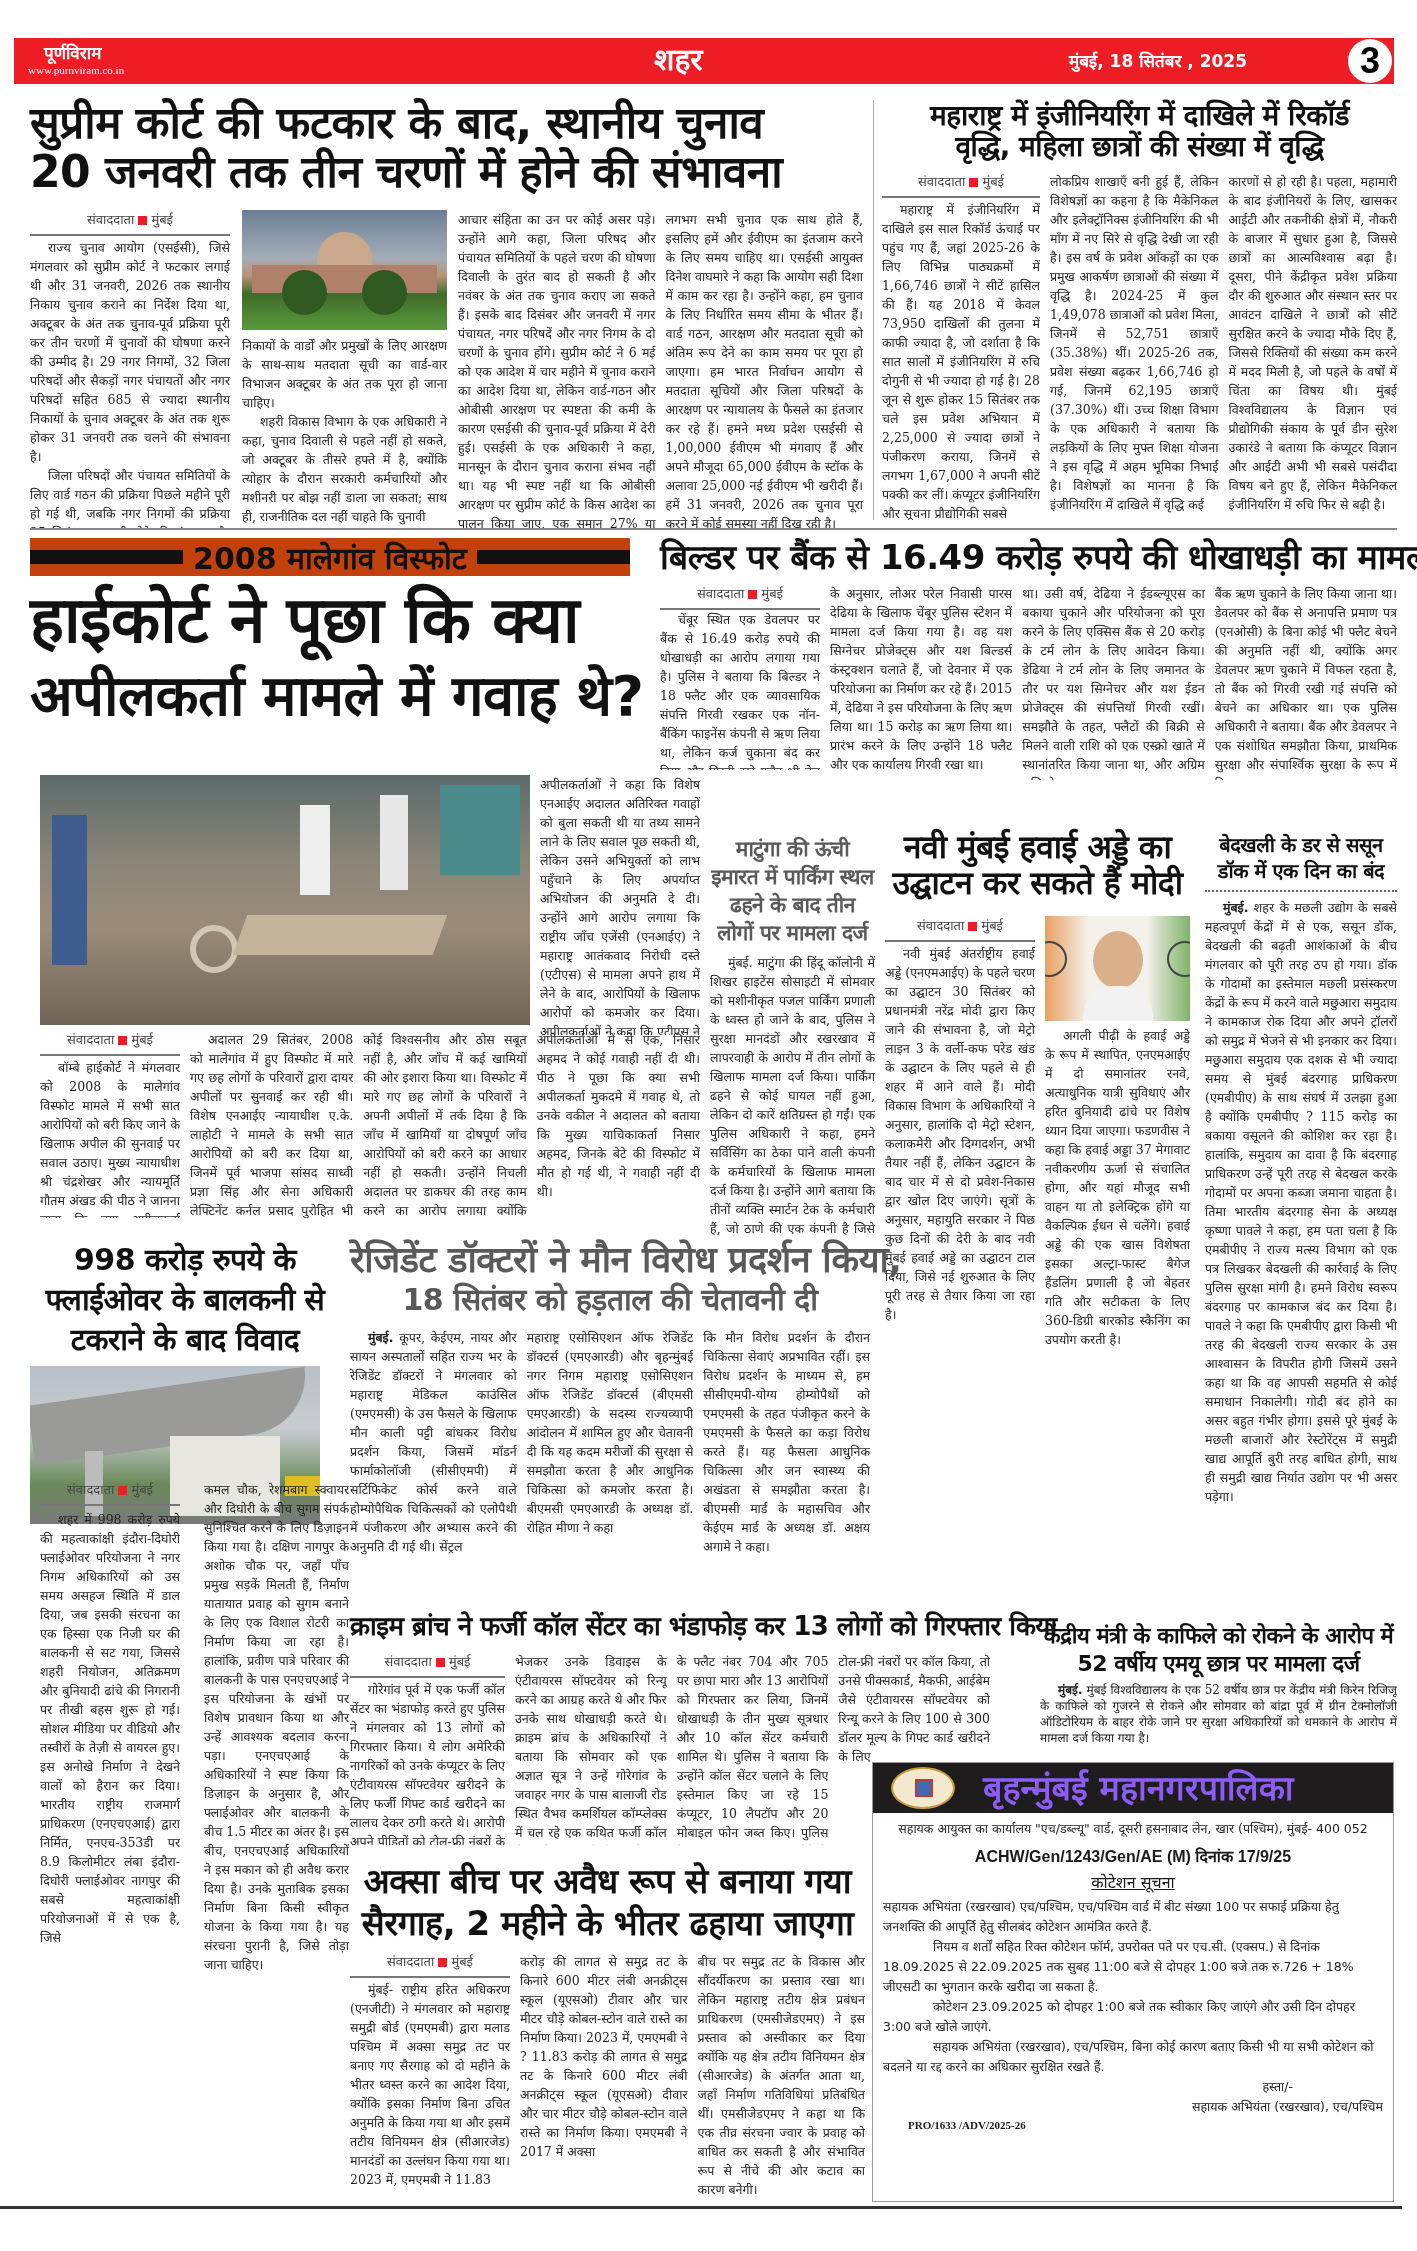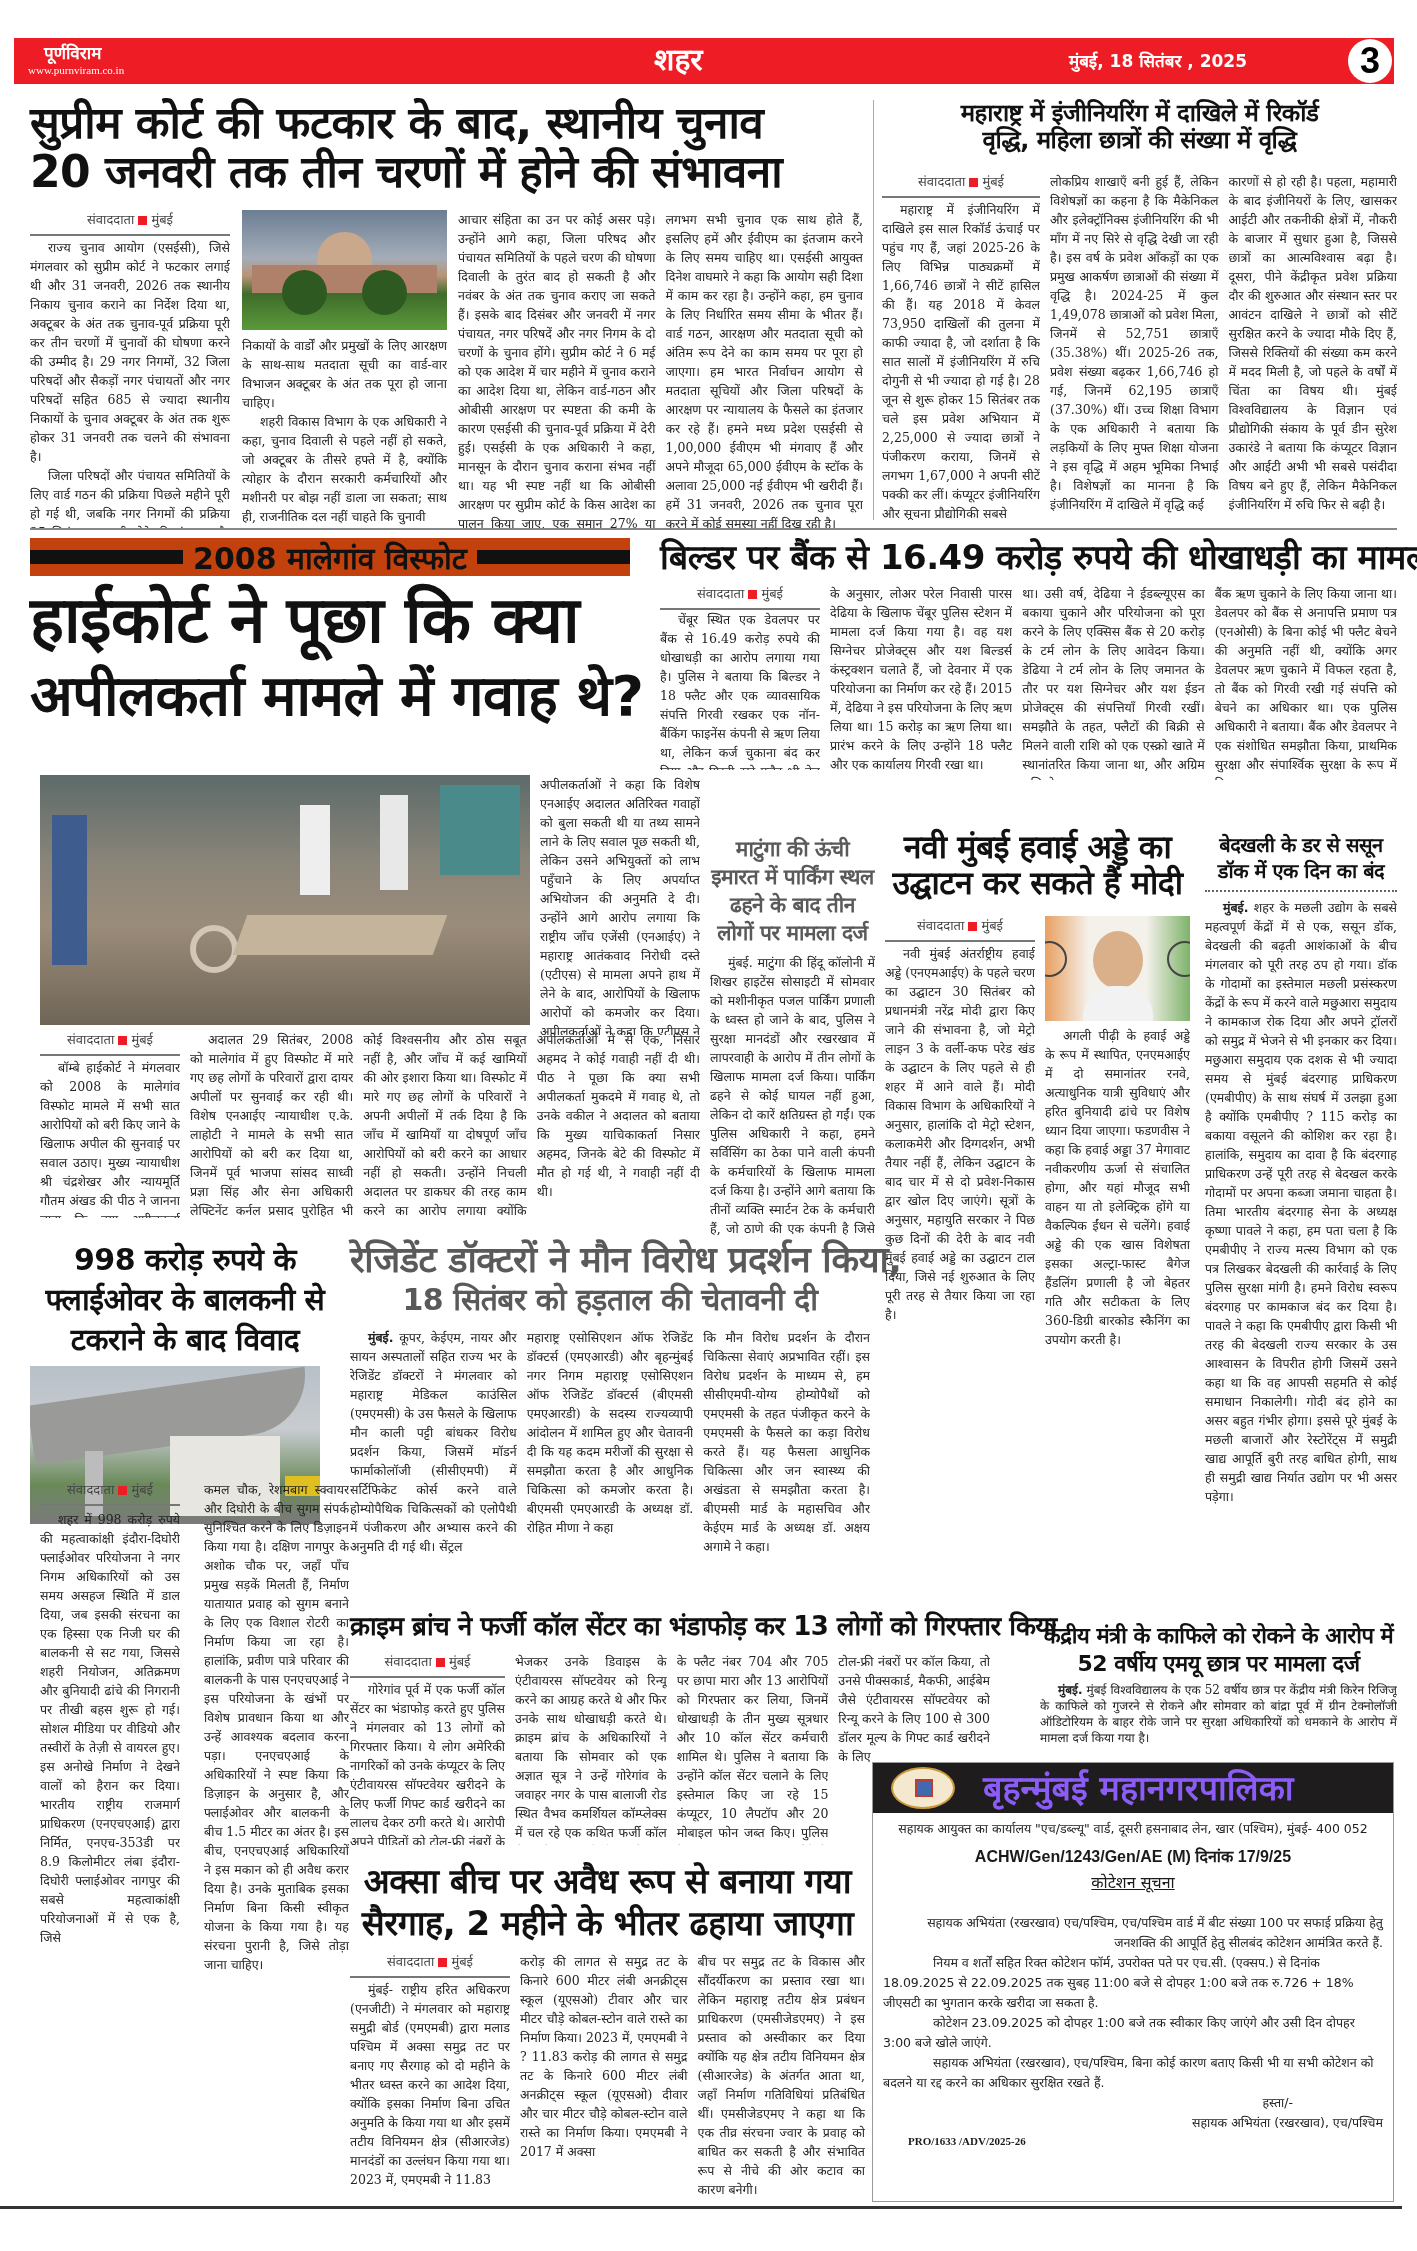--- a/index.html
+++ b/index.html
@@ -9,21 +9,21 @@
   .masthead { left: 14px; top: 38px; width: 1380px; height: 46px; background: #ee1c25; color: #fff; }
   .mh-brand { position: absolute; left: 30px; top: 3px; font-size: 17px; font-weight: bold; }
   .mh-url { position: absolute; left: 14px; top: 26px; font-size: 11px; font-family: "Liberation Serif", serif; }
   .mh-section { position: absolute; left: 640px; top: 3px; font-size: 30px; font-weight: bold; line-height: 38px; }
   .mh-date { position: absolute; left: 1055px; top: 11px; font-size: 17px; font-weight: bold; }
   .mh-page { position: absolute; right: 2px; top: 1px; width: 44px; height: 44px; border-radius: 50%; background: #fff; color: #000; font-size: 36px; font-weight: bold; text-align: center; line-height: 44px; font-family: "Liberation Sans", sans-serif; }
 
   .hl { font-weight: bold; color: #111; line-height: 1.12; letter-spacing: -0.5px; }
   .hl-xl { font-size: 44px; }
   .hl-l { font-size: 34px; }
-  .hl-m { font-size: 24px; }
+  .hl-m { font-size: 28px; }
   .hl-s { font-size: 24px; }
   .hl-grey { color: #5a5a5a; }
   .center { text-align: center; }
 
   .byline { font-size: 13px; color: #444; text-align: center; padding-bottom: 6px; border-bottom: 2px solid #777; }
   .byline .sq { display: inline-block; width: 9px; height: 9px; background: #ee1c25; margin: 0 4px; vertical-align: middle; }
 
   .cols { display: flex; gap: 10px; }
   .col { flex: 1; font-size: 12.5px; line-height: 19px; text-align: justify; color: #222; font-family: "DejaVu Serif", serif; overflow: hidden; }
   .col p { text-indent: 18px; }
@@ -315,21 +315,21 @@
   <div class="darkbar" style="height:50px; position:relative;">
     <div style="position:absolute; left:18px; top:4px; width:64px; height:42px; border-radius:50%; background:#f4e9cf; border:2px solid #c89a3a;">
       <div style="position:absolute; left:22px; top:10px; width:18px; height:18px; background:#3f6ab0; border:2px solid #c23b32;"></div>
     </div>
     <div style="position:absolute; left:110px; top:4px; font-size:34px; font-weight:bold; line-height:42px;">बृहन्मुंबई महानगरपालिका</div>
   </div>
   <div style="padding:6px 10px;">
     <div class="bmc-text center">सहायक आयुक्त का कार्यालय "एच/डब्ल्यू" वार्ड, दूसरी हसनाबाद लेन, खार (पश्चिम), मुंबई- 400 052</div>
     <div class="center" style="font-weight:bold; font-size:16px; margin-top:6px; font-family:'Liberation Sans', sans-serif;">ACHW/Gen/1243/Gen/AE (M) दिनांक 17/9/25</div>
     <div class="center" style="font-size:16px; margin-top:4px; text-decoration:underline;">कोटेशन सूचना</div>
-    <div class="bmc-text" style="margin-top:20px;text-align:right;">सहायक अभियंता (रखरखाव) एच/पश्चिम, एच/पश्चिम वार्ड में बीट संख्या 100 पर सफाई प्रक्रिया हेतु जनशक्ति की आपूर्ति हेतु सीलबंद कोटेशन आमंत्रित करते हैं.</div>
+    <div class="bmc-text" style="margin-top:4px;">सहायक अभियंता (रखरखाव) एच/पश्चिम, एच/पश्चिम वार्ड में बीट संख्या 100 पर सफाई प्रक्रिया हेतु जनशक्ति की आपूर्ति हेतु सीलबंद कोटेशन आमंत्रित करते हैं.</div>
     <div class="bmc-text" style="text-indent:50px;">नियम व शर्तों सहित रिक्त कोटेशन फॉर्म, उपरोक्त पते पर एच.सी. (एक्सप.) से दिनांक 18.09.2025 से 22.09.2025 तक सुबह 11:00 बजे से दोपहर 1:00 बजे तक रु.726 + 18% जीएसटी का भुगतान करके खरीदा जा सकता है.</div>
     <div class="bmc-text" style="text-indent:50px;">कोटेशन 23.09.2025 को दोपहर 1:00 बजे तक स्वीकार किए जाएंगे और उसी दिन दोपहर 3:00 बजे खोले जाएंगे.</div>
     <div class="bmc-text" style="text-indent:50px;">सहायक अभियंता (रखरखाव), एच/पश्चिम, बिना कोई कारण बताए किसी भी या सभी कोटेशन को बदलने या रद्द करने का अधिकार सुरक्षित रखते हैं.</div>
     <div class="bmc-text" style="text-align:right; padding-right:90px;">हस्ता/-</div>
     <div class="bmc-text" style="text-align:right;">सहायक अभियंता (रखरखाव), एच/पश्चिम</div>
     <div style="font-family:'Liberation Serif', serif; font-weight:bold; font-size:11px; margin-left:25px; margin-top:2px;">PRO/1633 /ADV/2025-26</div>
   </div>
 </div>
 
 <div class="abs" style="left:0; top:2206px; width:1402px; height:3px; background:#333;"></div>

